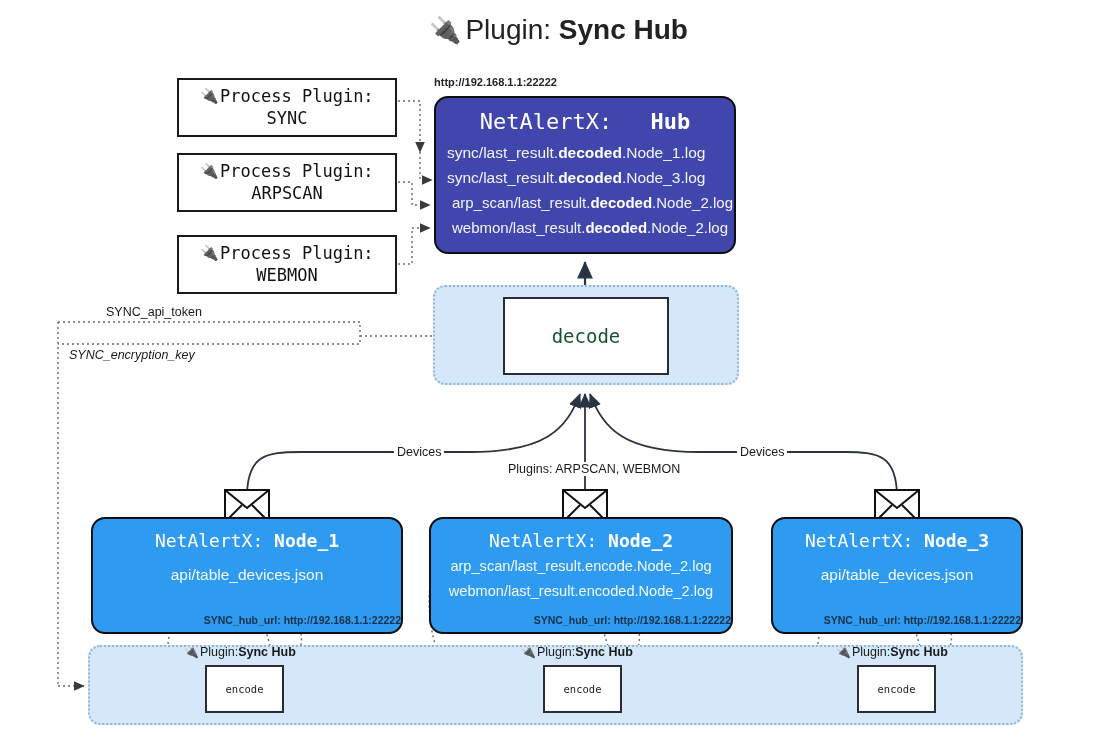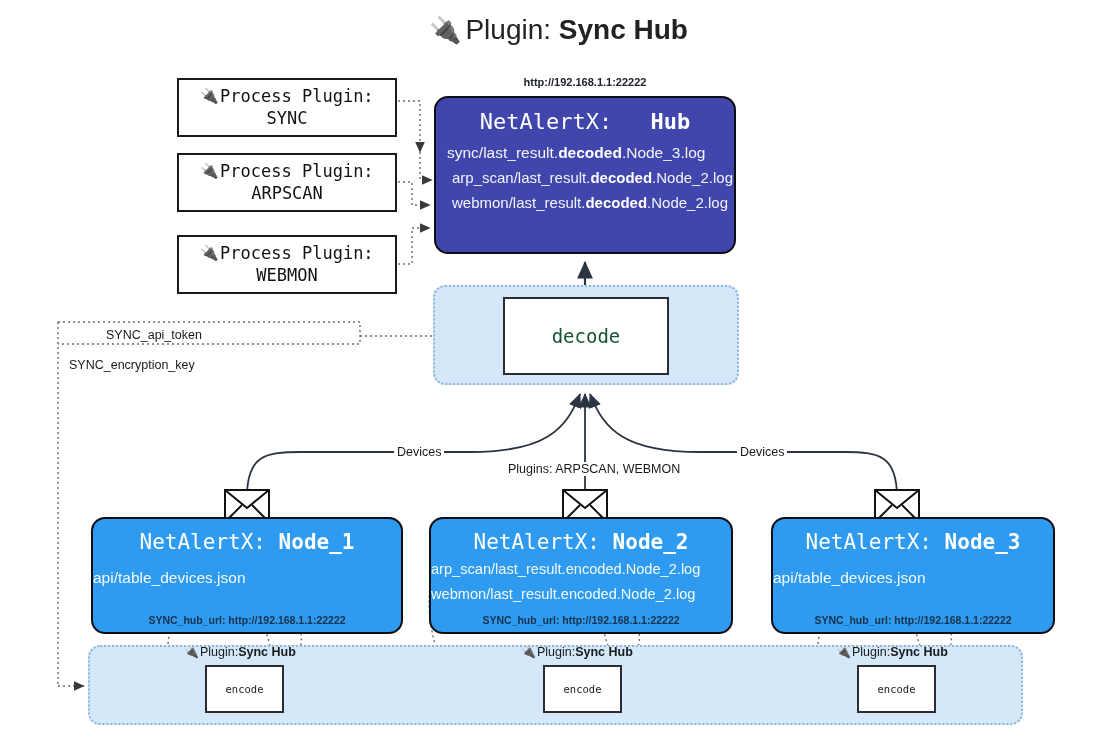--- a/index.html
+++ b/index.html
@@ -43,21 +43,21 @@
   }
   #hub .hub-title .strong{font-weight:bold;margin-left:25px;}
   #hub .loglist{margin-top:6px;}
   #hub .logline{
     color:#f3f3fb;font-size:15.5px;line-height:25px;height:25px;white-space:nowrap;
     padding-left:11px;
   }
   #hub .logline.wide{padding-left:16px;font-size:15px;}
   #hub .logline b{font-weight:bold;color:#ffffff;}
   #hub-url{
-    position:absolute;left:434px;top:76px;width:302px;text-align:center;
+    position:absolute;left:434px;top:76px;width:302px;
     font-size:11px;font-weight:bold;color:#20242e;white-space:nowrap;
   }
 
   
   #decode-group{
     position:absolute;left:433px;top:285px;width:306px;height:100px;
     background:#d4e8fa;border:2px dotted #8fb6d6;border-radius:12px;box-sizing:border-box;
   }
   #decode-box{
     position:absolute;left:503px;top:297px;width:166px;height:78px;
@@ -66,30 +66,30 @@
     font-family:"DejaVu Sans Mono","Liberation Mono",monospace;
     font-size:19px;color:#14532d;
   }
 
   
   .node{
     position:absolute;height:117px;background:#2e9bf0;
     border:2.5px solid #0d0d14;border-radius:14px;box-sizing:border-box;overflow:hidden;
   }
   .node .node-title{
-    text-align:center;margin-top:11px;font-size:21px;color:#ffffff;
+    text-align:center;margin-top:11px;font-size:18px;color:#ffffff;
     font-family:"DejaVu Sans Mono","Liberation Mono",monospace;white-space:nowrap;
   }
   .node .node-title .strong{font-weight:bold;}
   .node .node-line{
-    text-align:left;color:#f2f9ff;font-size:15.5px;line-height:25px;white-space:nowrap;
+    text-align:center;color:#f2f9ff;font-size:15.5px;line-height:25px;white-space:nowrap;
   }
   .node .node-line.sm{font-size:14.6px;}
   .node .node-foot{
-    position:absolute;left:0;bottom:6px;width:100%;text-align:center;
+    position:absolute;left:0;bottom:6px;width:100%;text-align:right;
     font-size:10.5px;font-weight:bold;color:#17324a;white-space:nowrap;
   }
   .node.n1 .lines{margin-top:11px;}
   .node.n2 .lines{margin-top:3px;}
   .node.n3 .lines{margin-top:11px;}
 
   
   .envelope{position:absolute;width:46px;height:34px;}
 
   
@@ -198,31 +198,32 @@
   </div>
   <div class="l2">WEBMON</div>
 </div>
 
 <div id="hub-url">http://192.168.1.1:22222</div>
 <div id="hub">
   <div class="hub-title">
     <span>NetAlertX: </span><span class="strong">Hub</span>
   </div>
   <div class="loglist">
+    <div class="logline"><span>sync/last_result.</span><b>decoded</b><span>.Node_1.log</span></div>
     <div class="logline"><span>sync/last_result.</span><b>decoded</b><span>.Node_3.log</span></div>
     <div class="logline wide"><span>arp_scan/last_result.</span><b>decoded</b><span>.Node_2.log</span></div>
     <div class="logline wide"><span>webmon/last_result.</span><b>decoded</b><span>.Node_2.log</span></div>
   </div>
 </div>
 
 <div id="decode-group"></div>
 <div id="decode-box">decode</div>
 
-<div class="edge-label" style="left:103px;top:328px;">SYNC_api_token</div>
-<div class="edge-label" style="left:66px;top:358px;">SYNC_encryption_key</div>
+<div class="edge-label" style="left:103px;top:305px;">SYNC_api_token</div>
+<div class="edge-label" style="left:66px;top:348px;font-style:italic;">SYNC_encryption_key</div>
 
 <div class="edge-label" style="left:394px;top:445px;">Devices</div>
 <div class="edge-label" style="left:505px;top:462px;">Plugins: ARPSCAN, WEBMON</div>
 <div class="edge-label" style="left:737px;top:445px;">Devices</div>
 
 <svg class="envelope" style="left:224px;top:489px;" viewBox="0 0 46 34">
   <rect x="1" y="1" width="44" height="32" fill="#ffffff" stroke="#111" stroke-width="2"></rect>
   <path d="M1,1 L23,19 L45,1" fill="none" stroke="#111" stroke-width="2"></path>
   <path d="M1,33 L18,16 M45,33 L28,16" fill="none" stroke="#111" stroke-width="2"></path>
 </svg>
@@ -245,27 +246,27 @@
     <div class="node-line">api/table_devices.json</div>
   </div>
   <div class="node-foot">SYNC_hub_url: http://192.168.1.1:22222</div>
 </div>
 
 <div class="node n2" style="left:429px;top:517px;width:304px;">
   <div class="node-title">
     <span>NetAlertX: </span><span class="strong">Node_2</span>
   </div>
   <div class="lines">
-    <div class="node-line sm">arp_scan/last_result.encoded.Node_2.log</div>
+    <div class="node-line sm">arp_scan/last_result.encode.Node_2.log</div>
     <div class="node-line sm">webmon/last_result.encoded.Node_2.log</div>
   </div>
   <div class="node-foot">SYNC_hub_url: http://192.168.1.1:22222</div>
 </div>
 
-<div class="node n3" style="left:771px;top:517px;width:284px;">
+<div class="node n3" style="left:771px;top:517px;width:252px;">
   <div class="node-title">
     <span>NetAlertX: </span><span class="strong">Node_3</span>
   </div>
   <div class="lines">
     <div class="node-line">api/table_devices.json</div>
   </div>
   <div class="node-foot">SYNC_hub_url: http://192.168.1.1:22222</div>
 </div>
 
 <div id="encode-band"></div>

